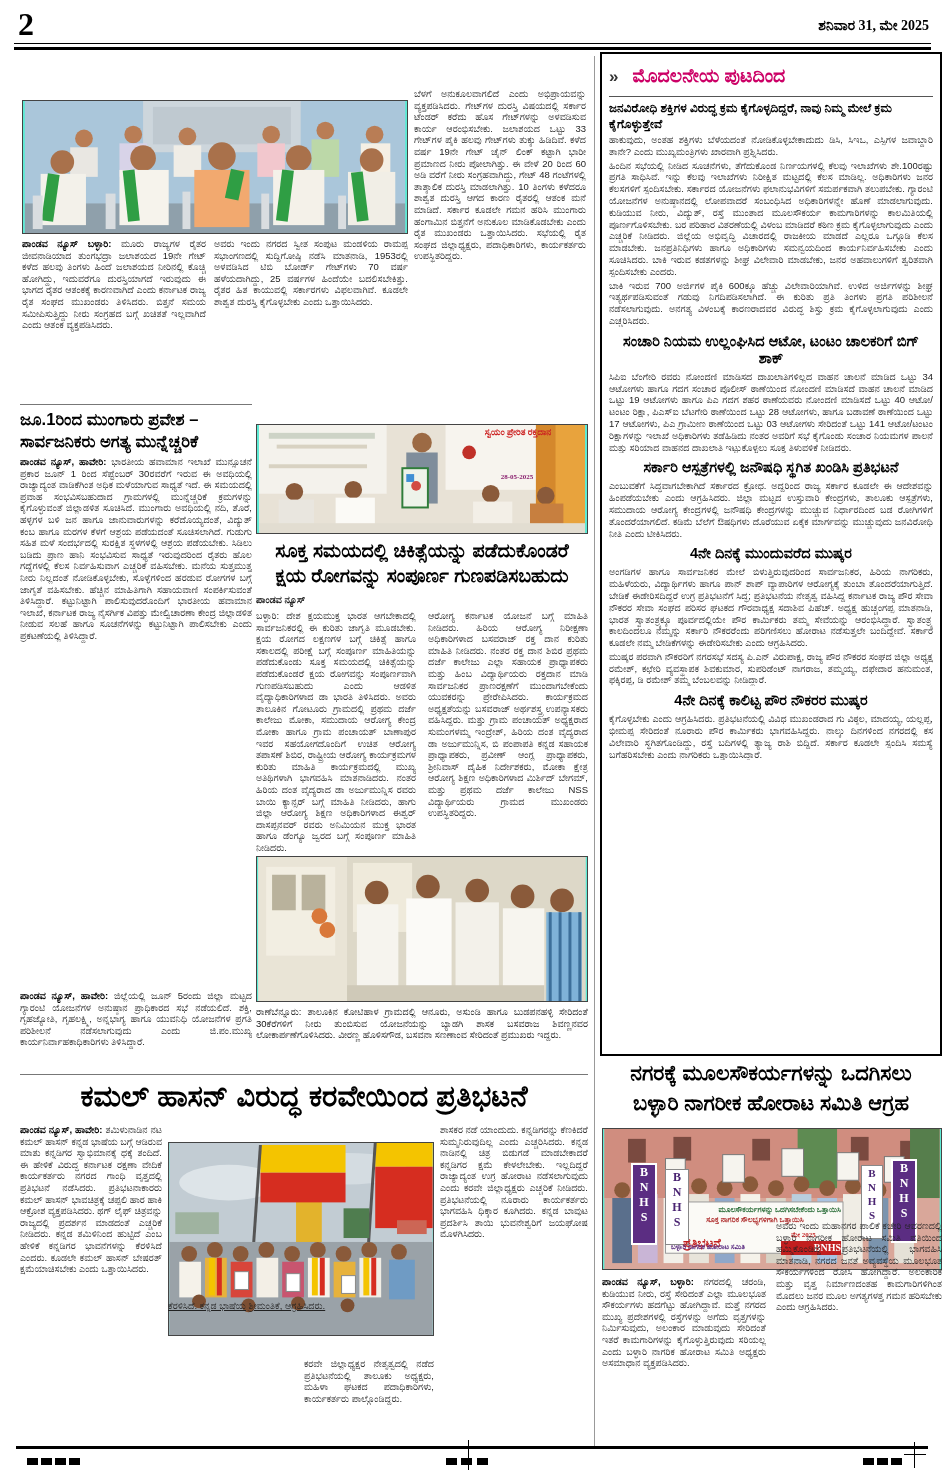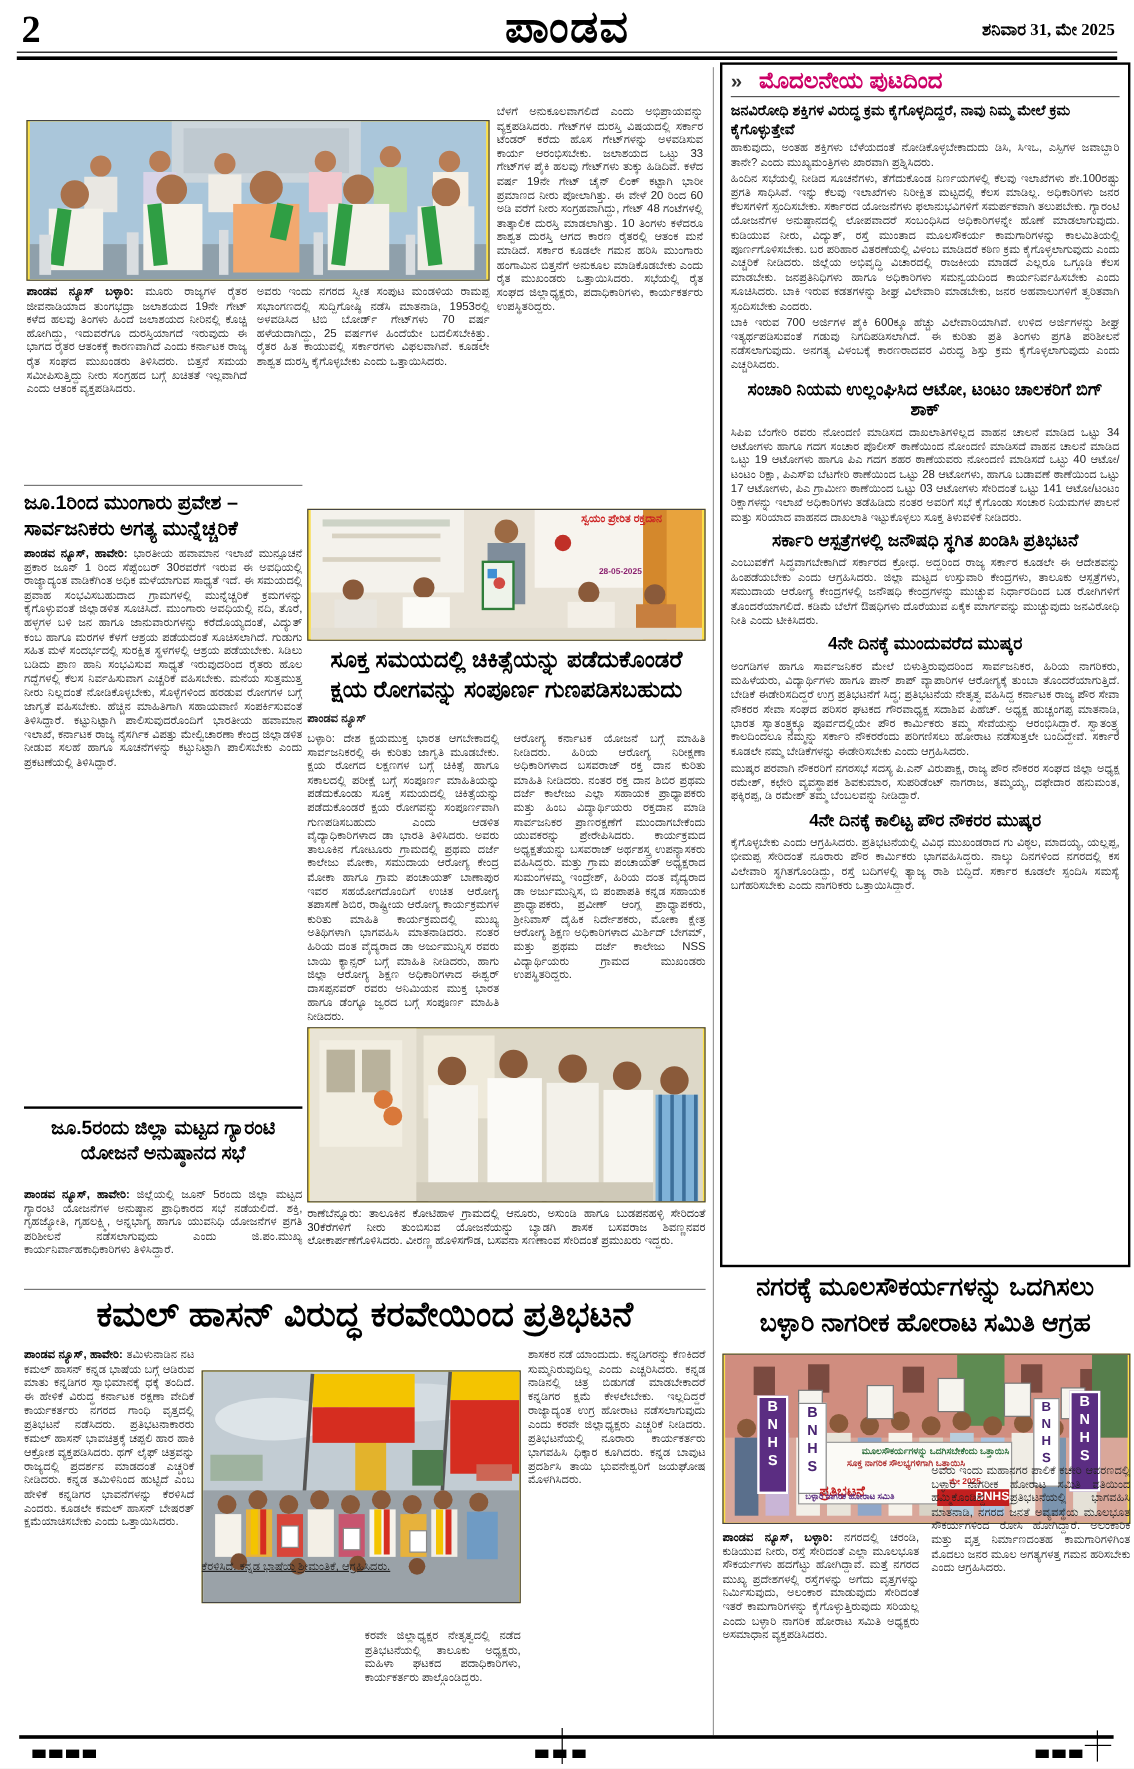--- a/index.html
+++ b/index.html
@@ -6,43 +6,42 @@
   #page{position:relative;width:945px;height:1474px;background:#ffffff;margin:0 auto;
         font-family:"Liberation Sans",sans-serif;color:#1a1a1a;overflow:hidden;}
   .abs{position:absolute;}
   .clip{overflow:hidden;}
   .jtext{font-size:9.5px;line-height:11.6px;text-align:justify;color:#222;}
   .lead{font-weight:bold;color:#000;}
   .ws{white-space:pre-line;}
   .hl{font-weight:bold;color:#000;font-family:"Liberation Sans",sans-serif;}
   .center{text-align:center;}
   .rule{background:#000;}
-  .photo{border:1px solid #444;box-sizing:border-box;background:#fde047;}
+  .photo{border:1px solid #444;box-sizing:border-box;background:#5eead4;font-family:Liberation Serif, serif;}
   .caption{font-size:9.5px;line-height:11.5px;text-align:justify;color:#111;}
   .subhead{font-weight:bold;color:#000;text-align:center;}
   svg{display:block;}
   
   #contbox{position:absolute;left:600px;top:52px;width:342px;height:1004px;
            border:2px solid #000;box-sizing:border-box;padding:4px 7px;}
-  .kicker{color:#cc0066;font-weight:bold;font-size:19px;line-height:20px;
+  .kicker{color:#cc0066;font-weight:bold;font-size:19px;line-height:35px;
           border-bottom:1.5px solid #555;padding-bottom:2px;margin-bottom:3px;}
   .kicker .chev{color:#333;margin-right:14px;font-size:17px;}
   .contbold{font-weight:bold;font-size:12px;line-height:16px;color:#000;margin-bottom:2px;}
   .cpar{font-size:9.5px;line-height:11.8px;text-align:justify;color:#222;overflow:hidden;}
   .csub{font-weight:bold;font-size:14.5px;line-height:17px;text-align:center;margin:6px 0 4px 0;color:#000;}
   .mark{position:absolute;background:#000;width:11px;height:7px;}
   .overlaytext{position:absolute;font-weight:bold;}
 </style>
 </head>
 <body>
 
 <div id="page">
 
   <div class="abs" style="left:18px;top:6px;font-family:'Liberation Serif',serif;font-size:32px;font-weight:bold;color:#000;">2</div>
-  <div class="abs center" style="left:300px;top:2px;width:345px;font-size:37px;font-weight:bold;color:#000;letter-spacing:1px;">ಪಾಂಡವ</div>
   <div class="abs" style="right:16px;top:18px;font-size:14px;font-weight:bold;font-family:'Liberation Serif',serif;color:#000;">ಶನಿವಾರ 31, ಮೇ 2025</div>
   <div class="abs rule" style="left:14px;top:43px;width:917px;height:1px;"></div>
   <div class="abs rule" style="left:14px;top:47px;width:917px;height:3px;"></div>
 
 
   <div class="abs photo" style="left:22px;top:100px;width:386px;height:134px;">
     <svg viewBox="0 0 386 134" width="384" height="132">
       <rect width="386" height="134" fill="#aac6da"></rect>
       <rect x="120" y="0" width="160" height="52" fill="#cdd6dc"></rect>
       <rect x="130" y="6" width="140" height="38" fill="#bfc9d0"></rect>
@@ -101,22 +100,20 @@
     <span>ಮೂರು ರಾಜ್ಯಗಳ ರೈತರ ಜೀವನಾಡಿಯಾದ ತುಂಗಭದ್ರಾ ಜಲಾಶಯದ 19ನೇ ಗೇಟ್ ಕಳೆದ ಹಲವು ತಿಂಗಳು ಹಿಂದೆ ಜಲಾಶಯದ ನೀರಿನಲ್ಲಿ ಕೊಚ್ಚಿ ಹೋಗಿದ್ದು, ಇದುವರೆಗೂ ದುರಸ್ತಿಯಾಗದೆ ಇರುವುದು ಈ ಭಾಗದ ರೈತರ ಆತಂಕಕ್ಕೆ ಕಾರಣವಾಗಿದೆ ಎಂದು ಕರ್ನಾಟಕ ರಾಜ್ಯ ರೈತ ಸಂಘದ ಮುಖಂಡರು ತಿಳಿಸಿದರು. ಬಿತ್ತನೆ ಸಮಯ ಸಮೀಪಿಸುತ್ತಿದ್ದು ನೀರು ಸಂಗ್ರಹದ ಬಗ್ಗೆ ಖಚಿತತೆ ಇಲ್ಲವಾಗಿದೆ ಎಂದು ಆತಂಕ ವ್ಯಕ್ತಪಡಿಸಿದರು.</span>
   </div>
   <div class="abs jtext clip" style="left:214px;top:238px;width:194px;height:164px;">ಅವರು ಇಂದು ನಗರದ ಸ್ವೀತ ಸಂಪುಟ ಮಂಡಳಿಯ ರಾಮಪ್ಪ ಸಭಾಂಗಣದಲ್ಲಿ ಸುದ್ದಿಗೋಷ್ಠಿ ನಡೆಸಿ ಮಾತನಾಡಿ, 1953ರಲ್ಲಿ ಅಳವಡಿಸಿದ ಟಿಬಿ ಬೋರ್ಡ್ ಗೇಟ್‌ಗಳು 70 ವರ್ಷ ಹಳೆಯದಾಗಿದ್ದು, 25 ವರ್ಷಗಳ ಹಿಂದೆಯೇ ಬದಲಿಸಬೇಕಿತ್ತು. ರೈತರ ಹಿತ ಕಾಯುವಲ್ಲಿ ಸರ್ಕಾರಗಳು ವಿಫಲವಾಗಿವೆ. ಕೂಡಲೇ ಶಾಶ್ವತ ದುರಸ್ತಿ ಕೈಗೊಳ್ಳಬೇಕು ಎಂದು ಒತ್ತಾಯಿಸಿದರು.</div>
 
   <div class="abs hl ws clip" style="left:20px;top:404px;width:232px;height:48px;font-size:16.5px;line-height:22px;border-top:1px solid #777;padding-top:3px;">ಜೂ.1ರಿಂದ ಮುಂಗಾರು ಪ್ರವೇಶ –
 ಸಾರ್ವಜನಿಕರು ಅಗತ್ಯ ಮುನ್ನೆಚ್ಚರಿಕೆ ವಹಿಸಿಬೇಕು</div>
   <div class="abs jtext clip" style="left:20px;top:456px;width:232px;height:462px;">
     <span class="lead">ಪಾಂಡವ ನ್ಯೂಸ್, ಹಾವೇರಿ:</span>
     <span>ಭಾರತೀಯ ಹವಾಮಾನ ಇಲಾಖೆ ಮುನ್ಸೂಚನೆ ಪ್ರಕಾರ ಜೂನ್ 1 ರಿಂದ ಸೆಪ್ಟೆಂಬರ್ 30ರವರೆಗೆ ಇರುವ ಈ ಅವಧಿಯಲ್ಲಿ ರಾಜ್ಯಾದ್ಯಂತ ವಾಡಿಕೆಗಿಂತ ಅಧಿಕ ಮಳೆಯಾಗುವ ಸಾಧ್ಯತೆ ಇದೆ. ಈ ಸಮಯದಲ್ಲಿ ಪ್ರವಾಹ ಸಂಭವಿಸಬಹುದಾದ ಗ್ರಾಮಗಳಲ್ಲಿ ಮುನ್ನೆಚ್ಚರಿಕೆ ಕ್ರಮಗಳನ್ನು ಕೈಗೊಳ್ಳುವಂತೆ ಜಿಲ್ಲಾಡಳಿತ ಸೂಚಿಸಿದೆ. ಮುಂಗಾರು ಅವಧಿಯಲ್ಲಿ ನದಿ, ತೊರೆ, ಹಳ್ಳಗಳ ಬಳಿ ಜನ ಹಾಗೂ ಜಾನುವಾರುಗಳನ್ನು ಕರೆದೊಯ್ಯದಂತೆ, ವಿದ್ಯುತ್ ಕಂಬ ಹಾಗೂ ಮರಗಳ ಕೆಳಗೆ ಆಶ್ರಯ ಪಡೆಯದಂತೆ ಸೂಚಿಸಲಾಗಿದೆ. ಗುಡುಗು ಸಹಿತ ಮಳೆ ಸಂದರ್ಭದಲ್ಲಿ ಸುರಕ್ಷಿತ ಸ್ಥಳಗಳಲ್ಲಿ ಆಶ್ರಯ ಪಡೆಯಬೇಕು. ಸಿಡಿಲು ಬಡಿದು ಪ್ರಾಣ ಹಾನಿ ಸಂಭವಿಸುವ ಸಾಧ್ಯತೆ ಇರುವುದರಿಂದ ರೈತರು ಹೊಲ ಗದ್ದೆಗಳಲ್ಲಿ ಕೆಲಸ ನಿರ್ವಹಿಸುವಾಗ ಎಚ್ಚರಿಕೆ ವಹಿಸಬೇಕು. ಮನೆಯ ಸುತ್ತಮುತ್ತ ನೀರು ನಿಲ್ಲದಂತೆ ನೋಡಿಕೊಳ್ಳಬೇಕು, ಸೊಳ್ಳೆಗಳಿಂದ ಹರಡುವ ರೋಗಗಳ ಬಗ್ಗೆ ಜಾಗೃತೆ ವಹಿಸಬೇಕು. ಹೆಚ್ಚಿನ ಮಾಹಿತಿಗಾಗಿ ಸಹಾಯವಾಣಿ ಸಂಪರ್ಕಿಸುವಂತೆ ತಿಳಿಸಿದ್ದಾರೆ. ಕಟ್ಟುನಿಟ್ಟಾಗಿ ಪಾಲಿಸುವುದರೊಂದಿಗೆ ಭಾರತೀಯ ಹವಾಮಾನ ಇಲಾಖೆ, ಕರ್ನಾಟಕ ರಾಜ್ಯ ನೈಸರ್ಗಿಕ ವಿಪತ್ತು ಮೇಲ್ವಿಚಾರಣಾ ಕೇಂದ್ರ ಜಿಲ್ಲಾಡಳಿತ ನೀಡುವ ಸಲಹೆ ಹಾಗೂ ಸೂಚನೆಗಳನ್ನು ಕಟ್ಟುನಿಟ್ಟಾಗಿ ಪಾಲಿಸಬೇಕು ಎಂದು ಪ್ರಕಟಣೆಯಲ್ಲಿ ತಿಳಿಸಿದ್ದಾರೆ.</span>
   </div>
-  <div class="abs subhead ws clip" style="left:20px;top:922px;width:232px;height:62px;font-size:16px;line-height:21px;border-top:2px solid #000;padding-top:6px;">ಜೂ.5ರಂದು ಜಿಲ್ಲಾ ಮಟ್ಟದ ಗ್ಯಾರಂಟಿ
-ಯೋಜನೆ ಅನುಷ್ಠಾನದ ಸಭೆ</div>
   <div class="abs jtext clip" style="left:20px;top:990px;width:232px;height:80px;">
     <span class="lead">ಪಾಂಡವ ನ್ಯೂಸ್, ಹಾವೇರಿ:</span>
     <span>ಜಿಲ್ಲೆಯಲ್ಲಿ ಜೂನ್ 5ರಂದು ಜಿಲ್ಲಾ ಮಟ್ಟದ ಗ್ಯಾರಂಟಿ ಯೋಜನೆಗಳ ಅನುಷ್ಠಾನ ಪ್ರಾಧಿಕಾರದ ಸಭೆ ನಡೆಯಲಿದೆ. ಶಕ್ತಿ, ಗೃಹಜ್ಯೋತಿ, ಗೃಹಲಕ್ಷ್ಮಿ, ಅನ್ನಭಾಗ್ಯ ಹಾಗೂ ಯುವನಿಧಿ ಯೋಜನೆಗಳ ಪ್ರಗತಿ ಪರಿಶೀಲನೆ ನಡೆಸಲಾಗುವುದು ಎಂದು ಜಿ.ಪಂ.ಮುಖ್ಯ ಕಾರ್ಯನಿರ್ವಾಹಕಾಧಿಕಾರಿಗಳು ತಿಳಿಸಿದ್ದಾರೆ.</span>
   </div>
 
   <div class="abs photo" style="left:256px;top:424px;width:332px;height:110px;">
     <svg viewBox="0 0 332 110" width="330" height="108">
       <rect width="332" height="110" fill="#e8e2d6"></rect>
       <rect x="0" y="0" width="130" height="70" fill="#f4f2ec"></rect>
       <rect x="10" y="8" width="108" height="6" fill="#cdd3c6"></rect>

